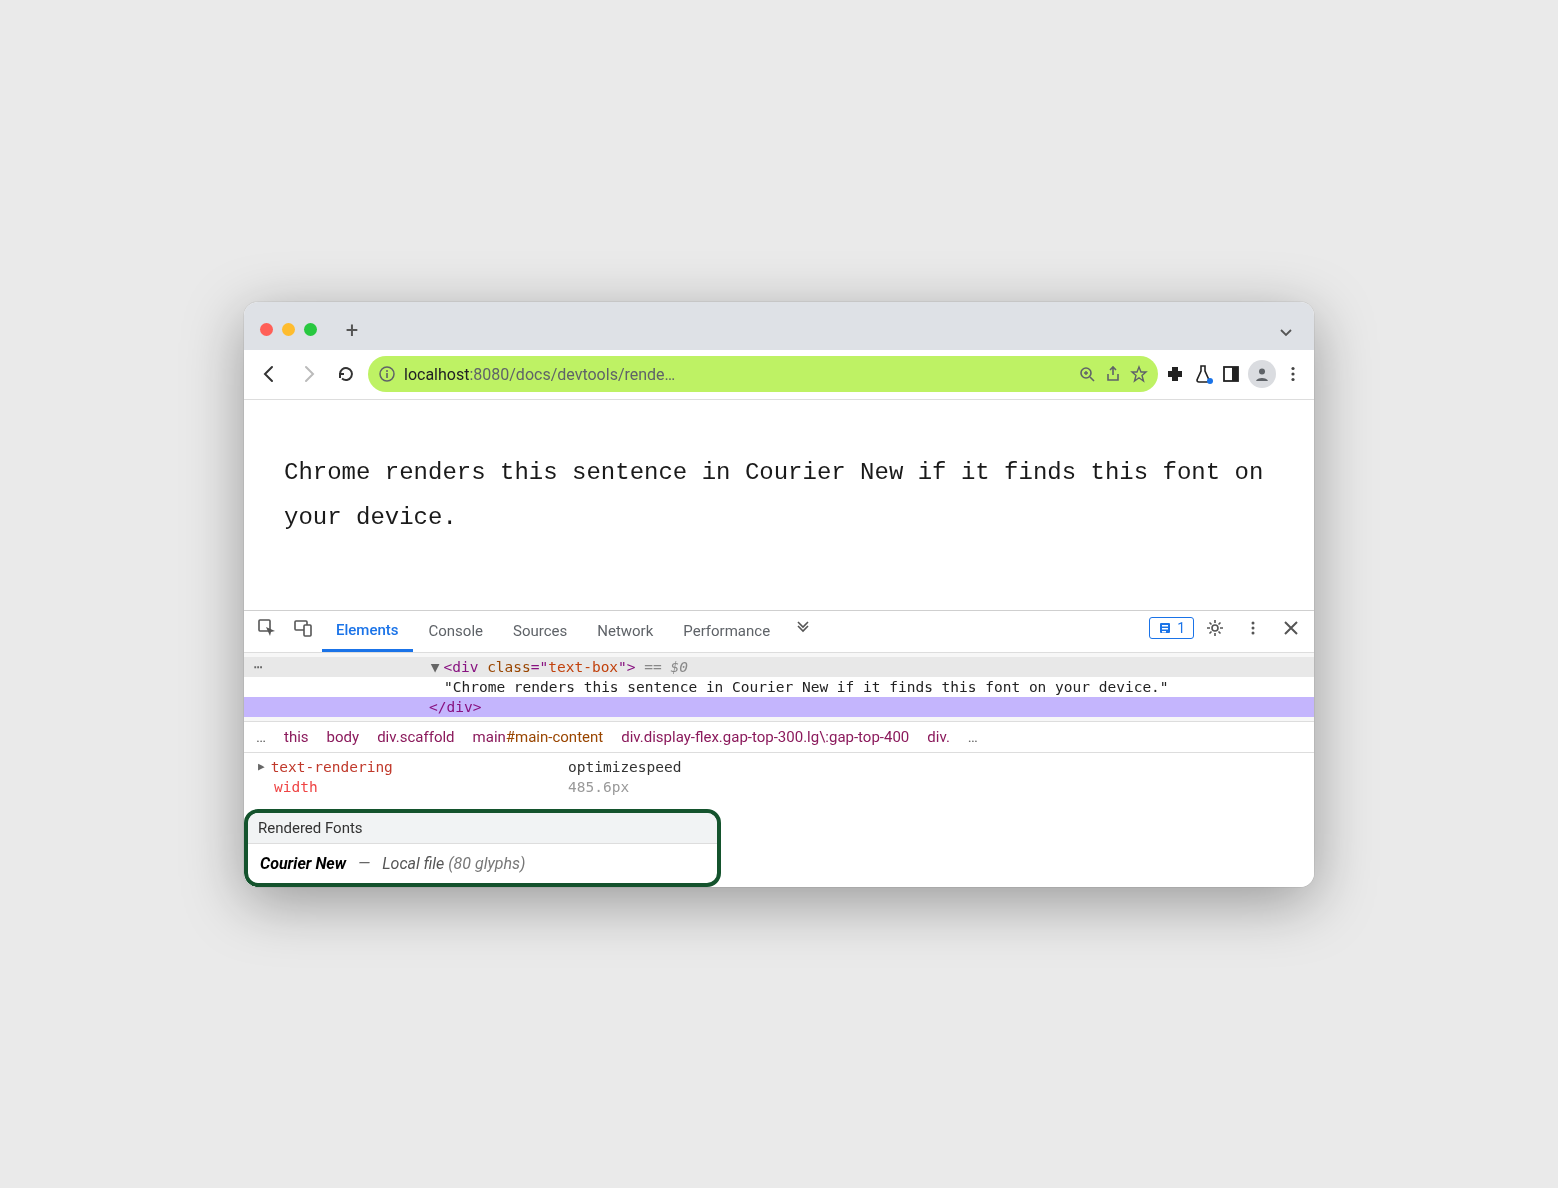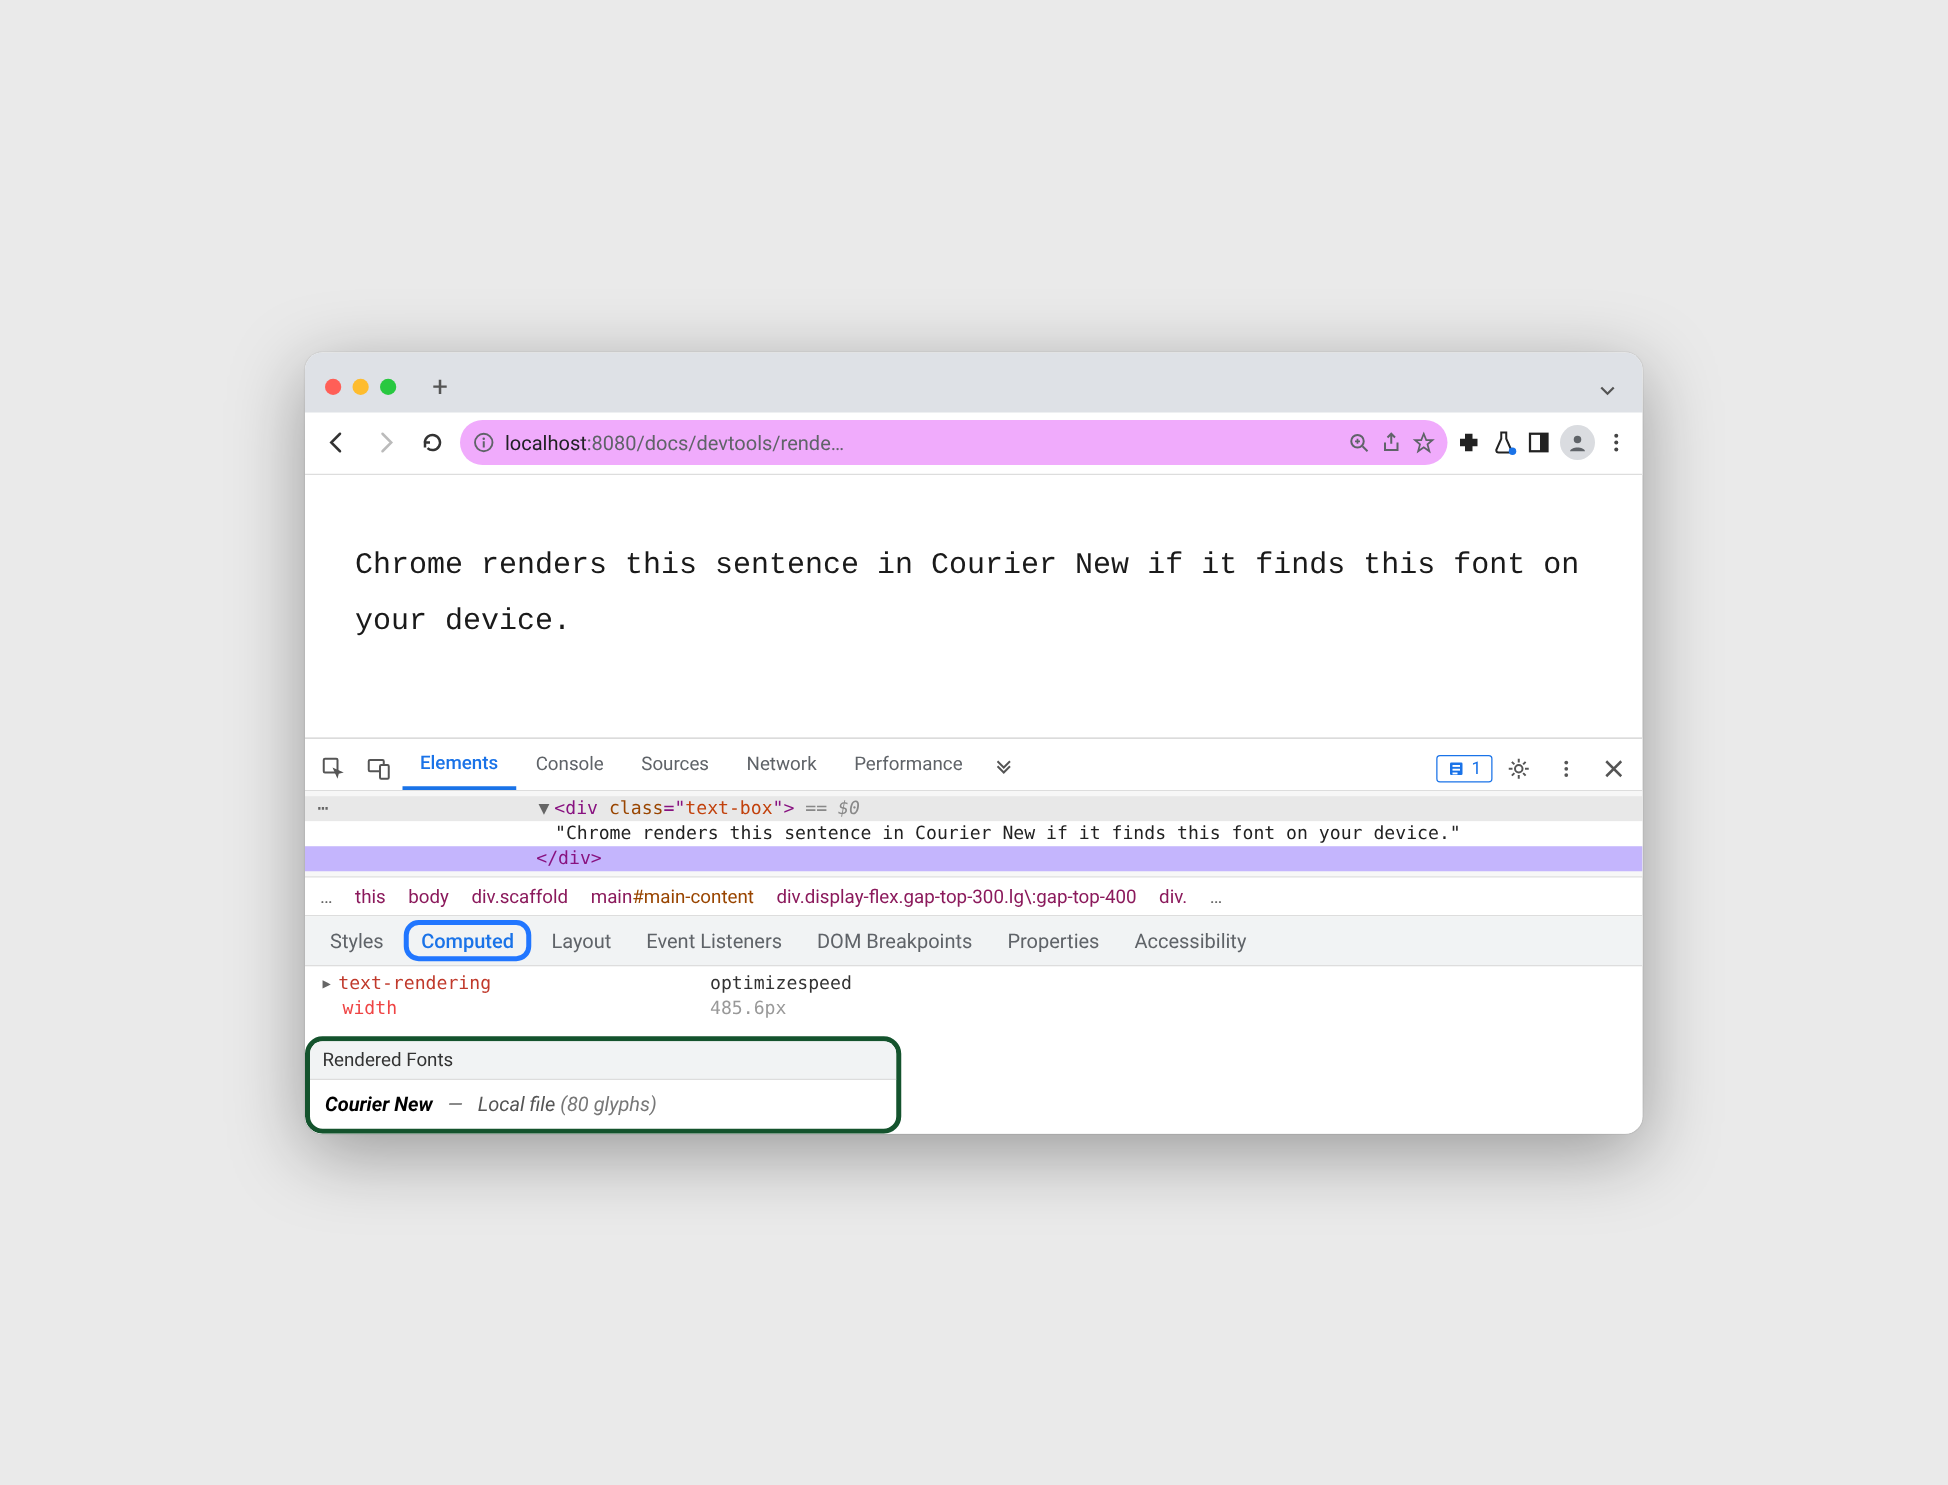--- a/index.html
+++ b/index.html
@@ -63,21 +63,21 @@
   display: flex;
   align-items: center;
   gap: 6px;
   padding: 0 10px;
 }
 .nav-btn { width:32px; height:32px; display:flex; align-items:center; justify-content:center; color:#555; cursor:pointer; border-radius:50%; }
 .nav-btn.disabled { color:#bbb; }
 .omnibox {
   flex: 1;
   height: 36px;
-  background: #f0abfc;
+  background: #bef264;
   border-radius: 18px;
   display: flex;
   align-items: center;
   padding: 0 10px;
   gap: 8px;
   color: #333;
   font-size: 16px;
 }
 .omnibox .info-icon { color:#5f6368; }
 .url-host { color:#202124; }
@@ -94,21 +94,21 @@
   color: #1a1a1a;
   min-height: 210px;
 }
 
 .devtools {
   border-top: 1px solid #cfcfcf;
   background: #fff;
   font-size: 15px;
 }
 .dt-tabs {
-  display: flex; align-items: flex-end;
+  display: flex; align-items: flex-start;
   height: 42px;
   border-bottom: 1px solid #ddd;
   padding: 0 6px;
   gap: 2px;
 }
 .dt-icon-btn { width:34px; height:34px; display:flex; align-items:center; justify-content:center; color:#555; cursor:pointer; }
 .dt-tab { padding: 0 14px; height:100%; display:flex; align-items:center; color:#5f6368; cursor:pointer; }
 .dt-tab.active { color:#1a73e8; border-bottom: 3px solid #1a73e8; font-weight:500; }
 .dt-tabs-right { margin-left:auto; display:flex; align-items:center; gap:4px; }
 .issues-badge {
@@ -368,31 +368,20 @@
       <span class="bc-ell">…</span>
       <span class="bc">this</span>
       <span class="bc">body</span>
       <span class="bc"><span>div</span><span class="cls">.scaffold</span></span>
       <span class="bc"><span>main</span><span class="id" style="color:#994500">#main-content</span></span>
       <span class="bc"><span>div</span><span class="cls">.display-flex.gap-top-300.lg\:gap-top-400</span></span>
       <span class="bc">div.</span>
       <span class="bc-ell">…</span>
     </div>
 
-    <div class="subpanel-tabs">
-      <div class="sp-tab">Styles</div>
-      <div class="highlight-ring">
-        <div class="sp-tab active" style="padding:0;">Computed</div>
-      </div>
-      <div class="sp-tab">Layout</div>
-      <div class="sp-tab">Event Listeners</div>
-      <div class="sp-tab">DOM Breakpoints</div>
-      <div class="sp-tab">Properties</div>
-      <div class="sp-tab">Accessibility</div>
-    </div>
 
     <div class="computed-props">
       <div class="prop-row">
         <span class="prop-name red">
             <span class="tri">▶</span>
             <span>text-rendering</span>
           </span>
         <span class="prop-val">optimizespeed</span>
       </div>
       <div class="prop-row">

